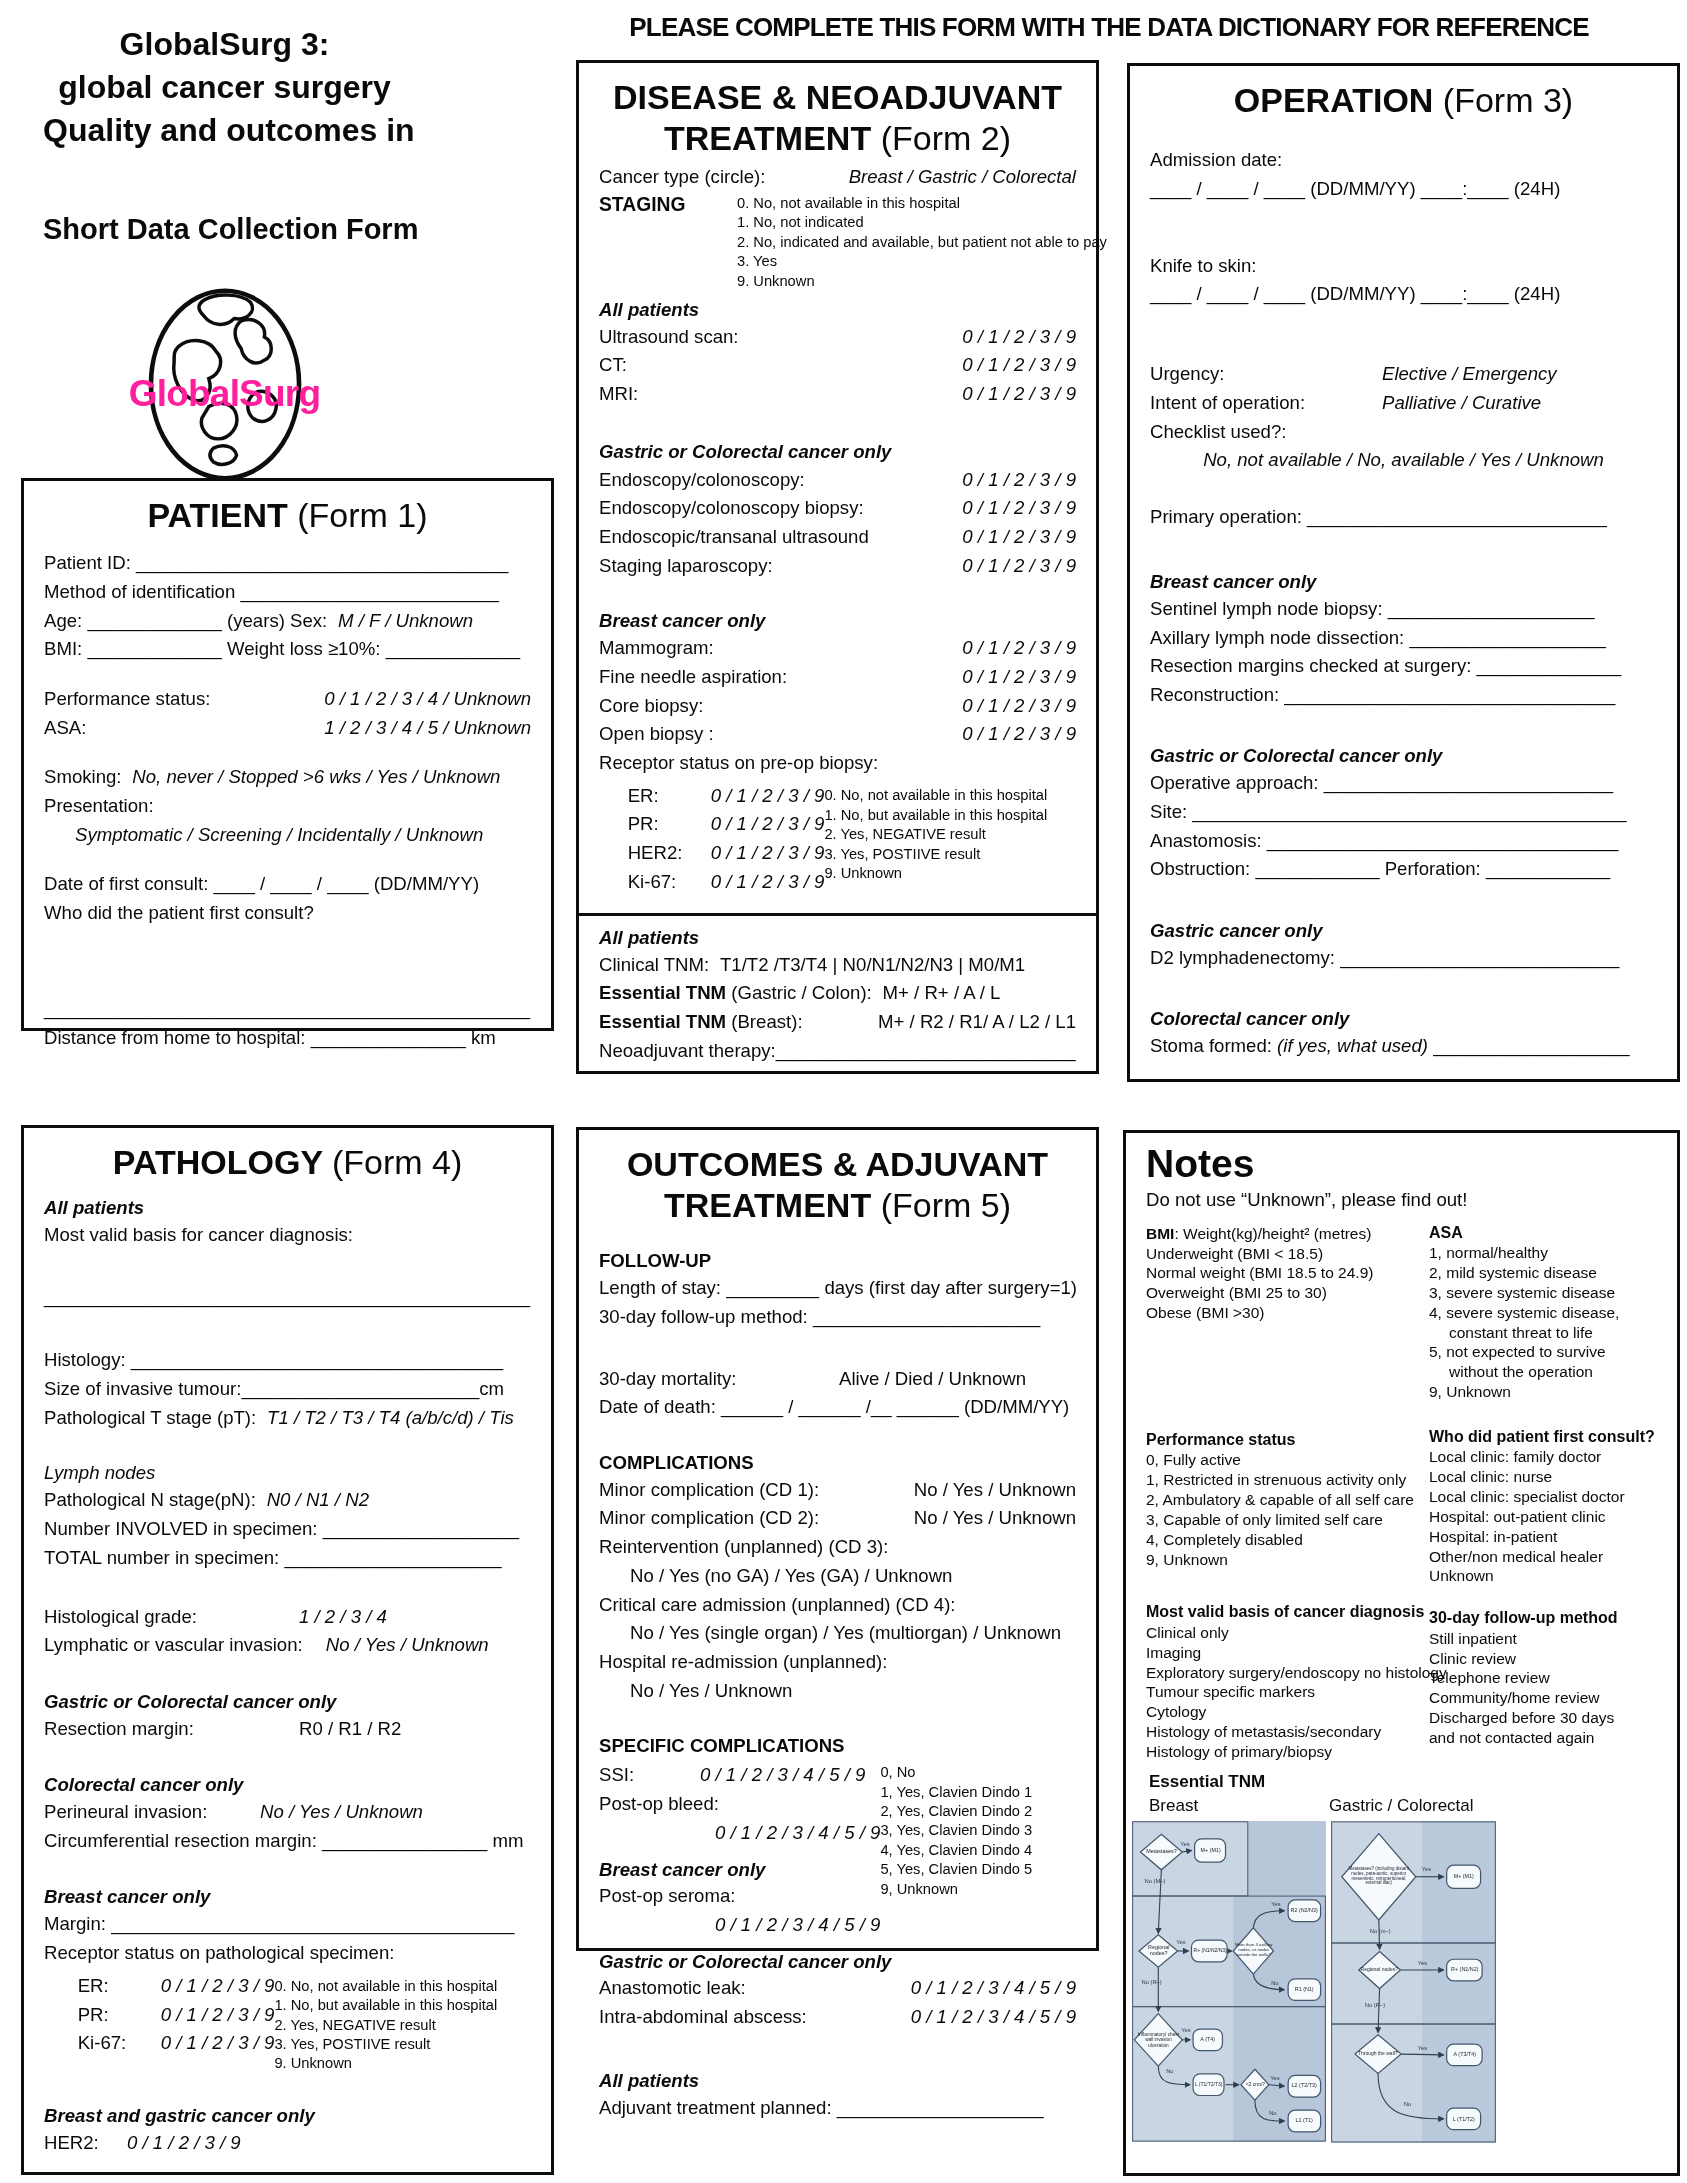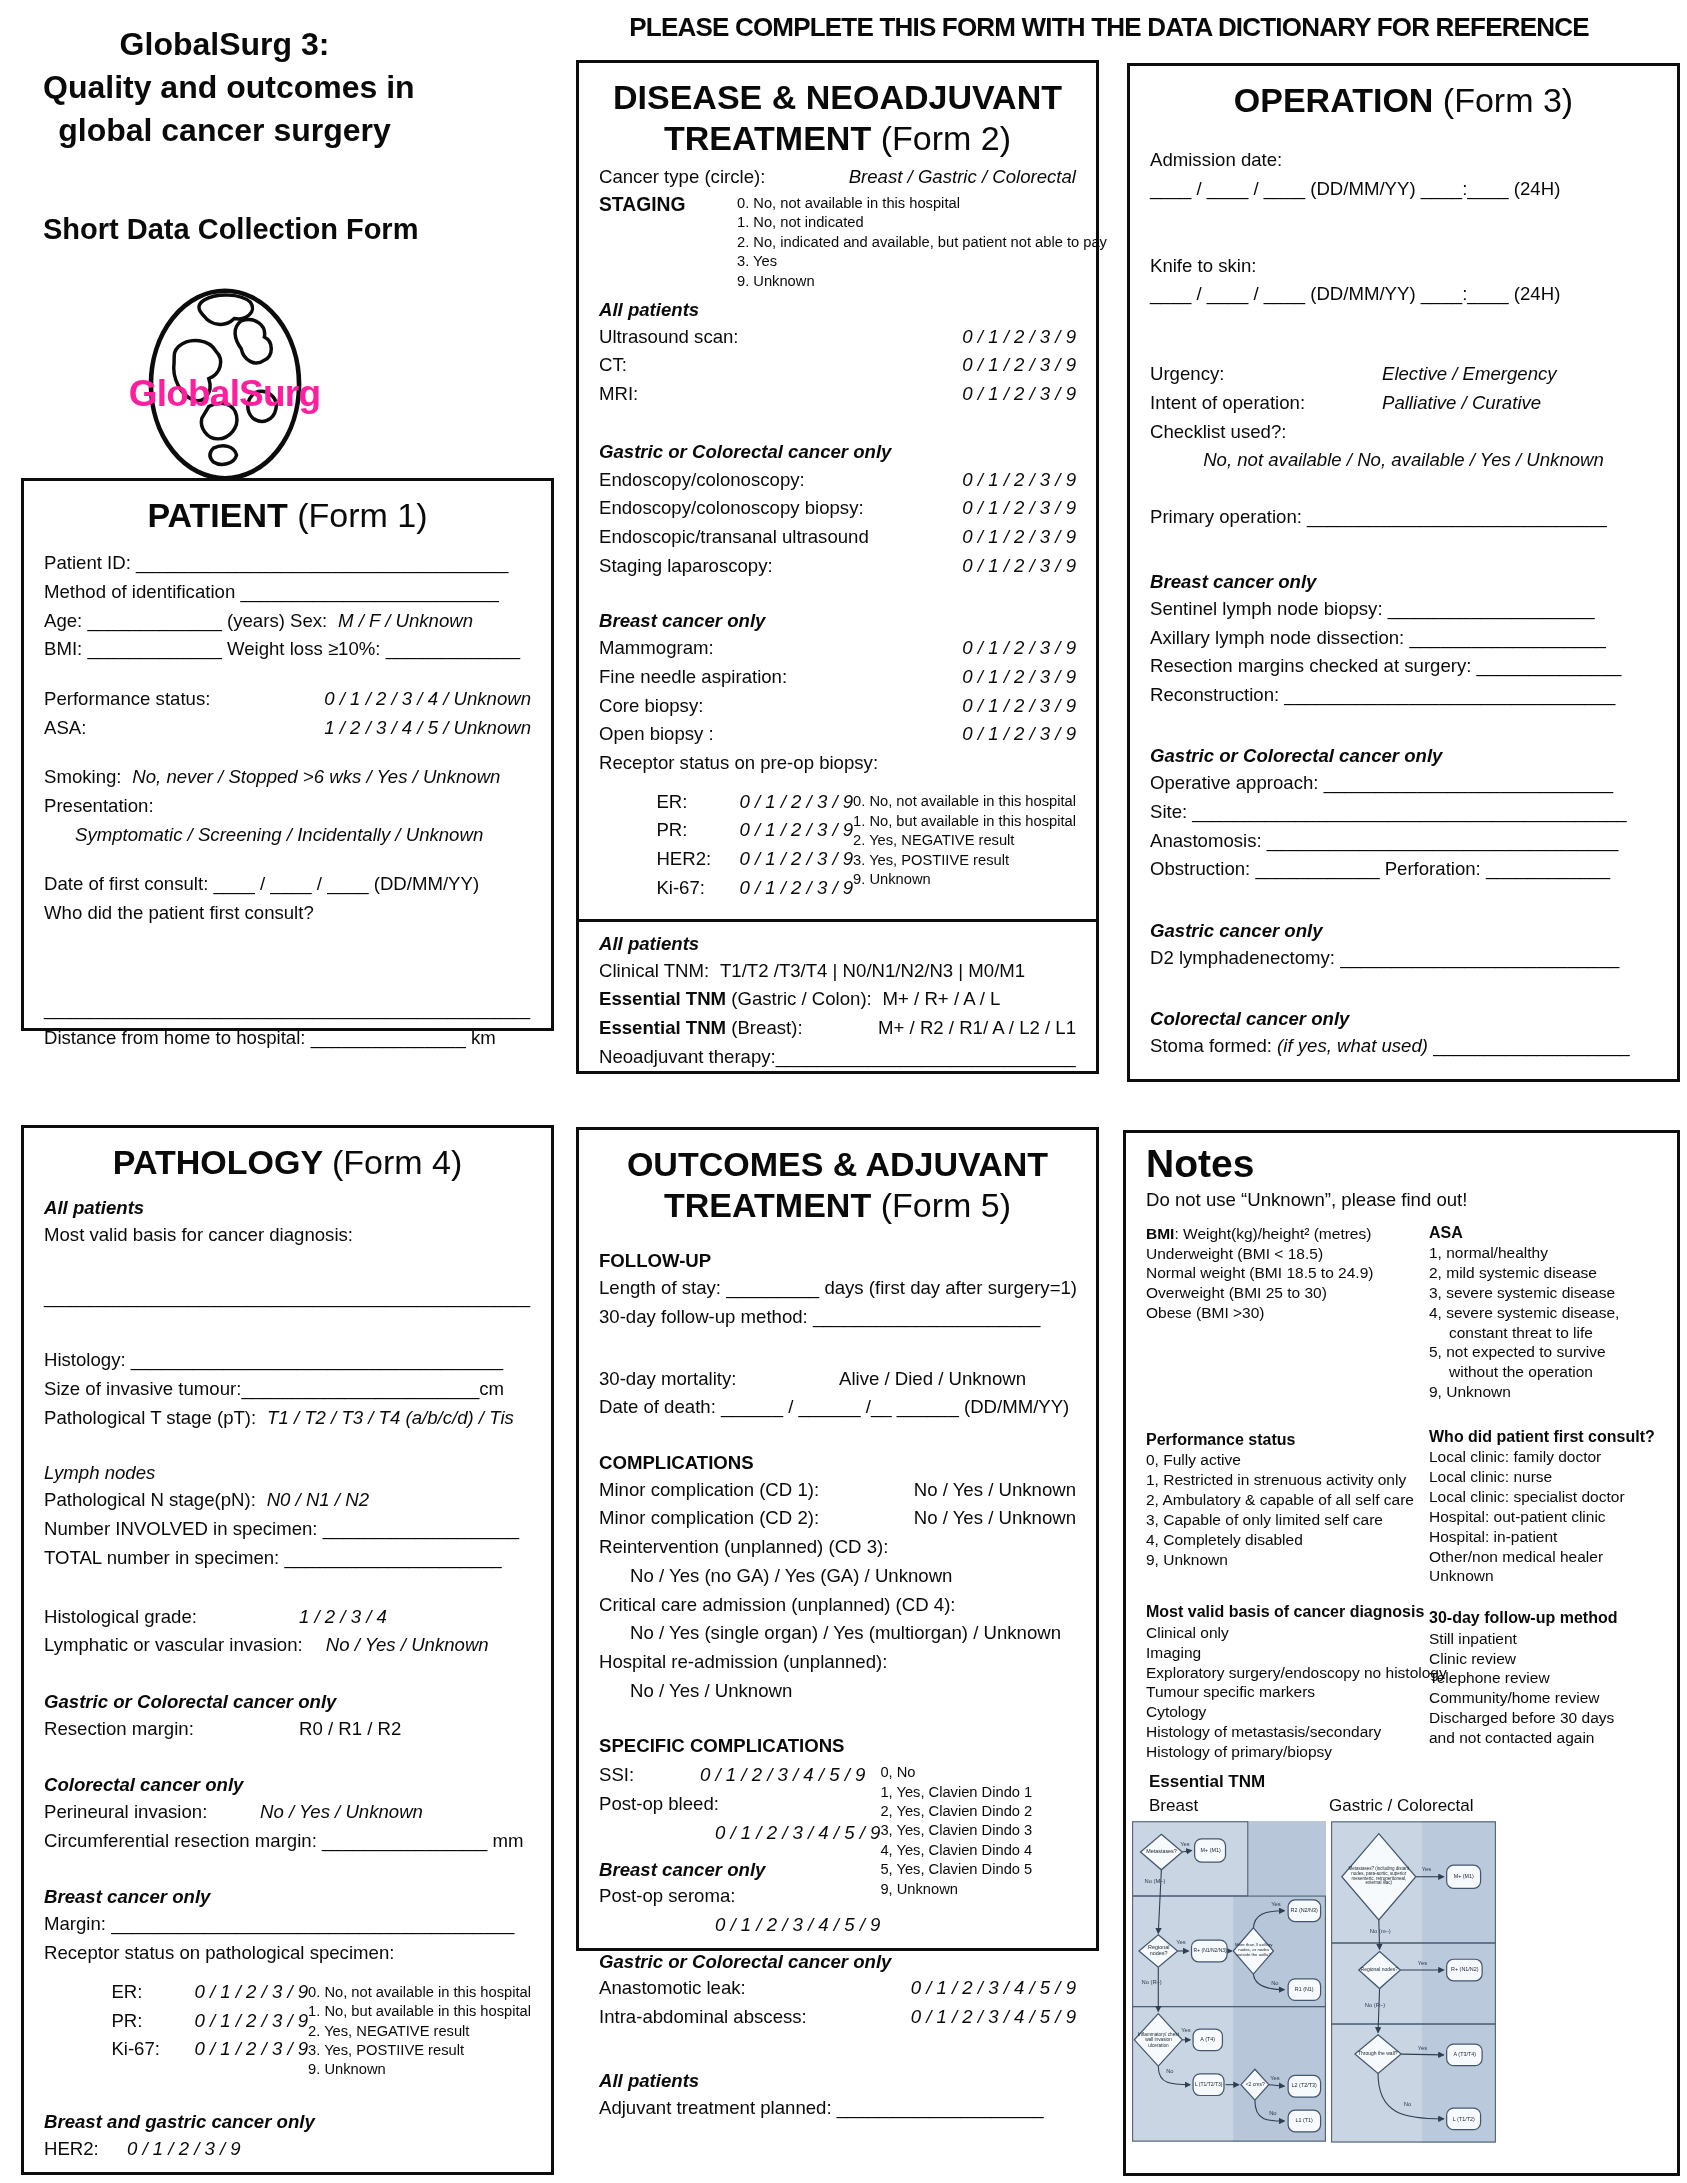--- a/index.html
+++ b/index.html
@@ -34,21 +34,21 @@
   .seci{font-size:18.6px;font-style:italic;margin:23px 0 3.1px;white-space:nowrap}
   .cap{font-size:18.6px;font-weight:700;margin:20px 0 3.1px;white-space:nowrap}
   .sm{font-size:14.7px;line-height:1.32;white-space:nowrap}
   .gap{height:18.6px}.gap12{height:9.3px}.gapL{height:65px}
   .ml14{margin-left:10.8px}.ml30{margin-left:23px}
   .ind40{padding-left:31px}.ind150{padding-left:116px}
   .tr{text-align:center}
 
   .stg{display:flex;margin:3.1px 0 1.5px}
   .stg-l{font-weight:700;font-size:19.3px;width:138px;flex:none}
-  .rcols{display:flex;justify-content:flex-end;margin-top:10px}
+  .rcols{display:flex;justify-content:center;margin-top:4px}
   .rrow{display:flex}
   .rlab{width:83px;flex:none}
   .rr{padding-top:6.2px}
   .hdiv{border-top:3.1px solid #0d0d0d;margin:15.5px -20px 10.8px}
 
   .spec{display:flex;justify-content:space-between}
   .cl{width:302px;flex:none;padding-top:3.1px}
 
   .n-title{font-size:39px;font-weight:700;margin:0 0 3.1px}
   .n-intro{font-size:18.6px;margin:0 0 12.4px;white-space:nowrap}
@@ -72,22 +72,22 @@
 </style>
 </head>
 <body>
 
 <div class="page">
 
   <div class="top-header">PLEASE COMPLETE THIS FORM WITH THE DATA DICTIONARY FOR REFERENCE</div>
 
   <div class="masthead">
     <div class="mh-t">GlobalSurg 3:</div>
+    <div class="mh-t">global cancer surgery</div>
     <div class="mh-t">Quality and outcomes in</div>
-    <div class="mh-t">global cancer surgery</div>
     <div class="mh-sub">Short Data Collection Form</div>
     <div class="globe-wrap">
       <svg width="162" height="197" viewBox="0 0 140 170">
         <ellipse cx="70" cy="85" rx="64" ry="81" fill="#fff" stroke="#0c0c0c" stroke-width="4"></ellipse>
         <path d="M52,12 C62,6 84,6 92,14 C98,22 88,30 78,28 C70,36 58,34 52,26 C46,20 46,16 52,12 Z" fill="#fff" stroke="#0c0c0c" stroke-width="3"></path>
         <path d="M84,30 C96,26 106,34 104,44 C112,48 112,60 104,64 C96,70 86,64 84,54 C78,46 76,36 84,30 Z" fill="#fff" stroke="#0c0c0c" stroke-width="3"></path>
         <path d="M30,52 C40,44 56,46 62,56 C70,64 66,76 56,80 C60,92 52,102 42,98 C32,94 24,80 26,66 C26,58 26,56 30,52 Z" fill="#fff" stroke="#0c0c0c" stroke-width="3"></path>
         <path d="M56,104 C66,98 78,102 80,112 C82,122 74,132 64,132 C54,132 48,122 50,114 Z" fill="#fff" stroke="#0c0c0c" stroke-width="3"></path>
         <path d="M96,92 C106,88 116,96 114,106 C112,116 102,120 94,114 C88,108 88,98 96,92 Z" fill="#fff" stroke="#0c0c0c" stroke-width="3"></path>
         <path d="M60,140 C68,136 78,138 80,146 C78,154 66,156 60,152 C56,148 56,144 60,140 Z" fill="#fff" stroke="#0c0c0c" stroke-width="3"></path>

